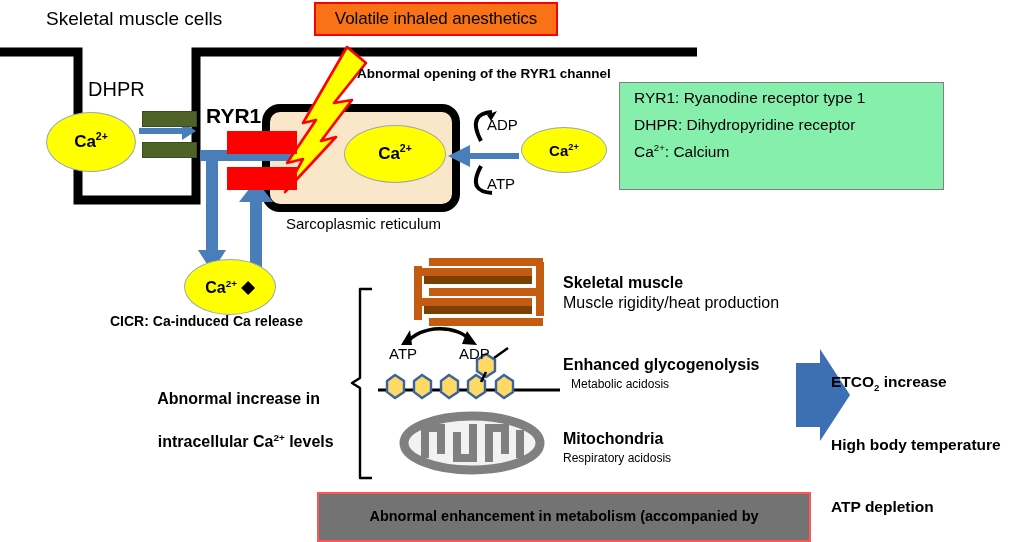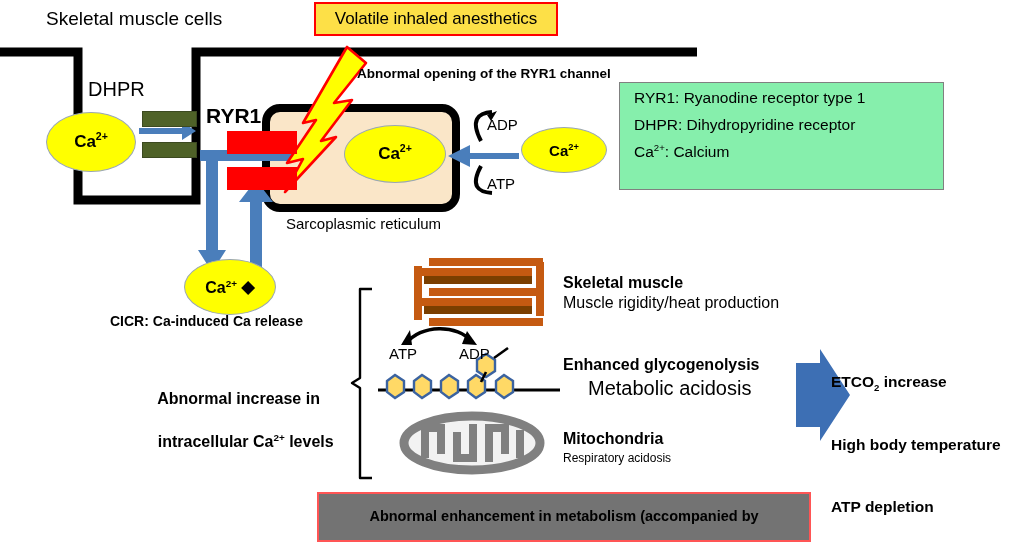--- a/index.html
+++ b/index.html
@@ -8,21 +8,21 @@
   #stage{position:absolute;left:0;top:0;width:1024px;height:542px;}
   .abs{position:absolute;}
   .txt{position:absolute;white-space:pre;line-height:1.18;}
   .b{font-weight:bold;}
   sup{font-size:0.62em;vertical-align:super;line-height:0;}
   sub{font-size:0.62em;vertical-align:sub;line-height:0;}
 
   
   #anesthetics-box{
     left:314px;top:2px;width:240px;height:30px;
-    background:#fde047;border:2px solid #FF0000;
+    background:#f97316;border:2px solid #FF0000;
     display:flex;align-items:center;justify-content:center;
     font-size:17px;letter-spacing:-0.1px;
   }
   
   #legend-box{
     left:619px;top:82px;width:325px;height:108px;
     background:#86efac;border:1.5px solid #808080;
     padding:6px 0 0 14px;box-sizing:border-box;
   }
   #legend-box .lg{font-size:15.5px;margin-bottom:9px;}
@@ -66,21 +66,21 @@
   #label-atp{left:487px;top:175px;font-size:15px;}
   #label-cicr{left:110px;top:313px;font-size:14px;font-weight:bold;}
   #label-abnormal-increase{left:140px;top:366px;font-size:16px;font-weight:bold;line-height:1.35;}
   #label-atp-glyco{left:389px;top:345px;font-size:15px;}
   #label-adp-glyco{left:459px;top:345px;font-size:15px;}
   #label-o2co2{left:432px;top:470px;font-size:17px;}
 
   #label-skeletal-muscle{left:563px;top:274px;font-size:16px;font-weight:bold;}
   #label-muscle-rigidity{left:563px;top:294px;font-size:16px;}
   #label-glycogenolysis{left:563px;top:356px;font-size:16px;font-weight:bold;}
-  #label-metabolic-acidosis{left:588px;top:377px;font-size:20px;}
+  #label-metabolic-acidosis{left:571px;top:377px;font-size:12px;}
   #label-mitochondria{left:563px;top:430px;font-size:16px;font-weight:bold;}
   #label-respiratory-acidosis{left:563px;top:451px;font-size:12px;}
 
   #outcomes{left:831px;top:330px;font-size:15.5px;line-height:1.35;}
   #outcomes .bo{font-weight:bold;}
 </style>
 </head>
 <body>
 
 <div id="stage">

